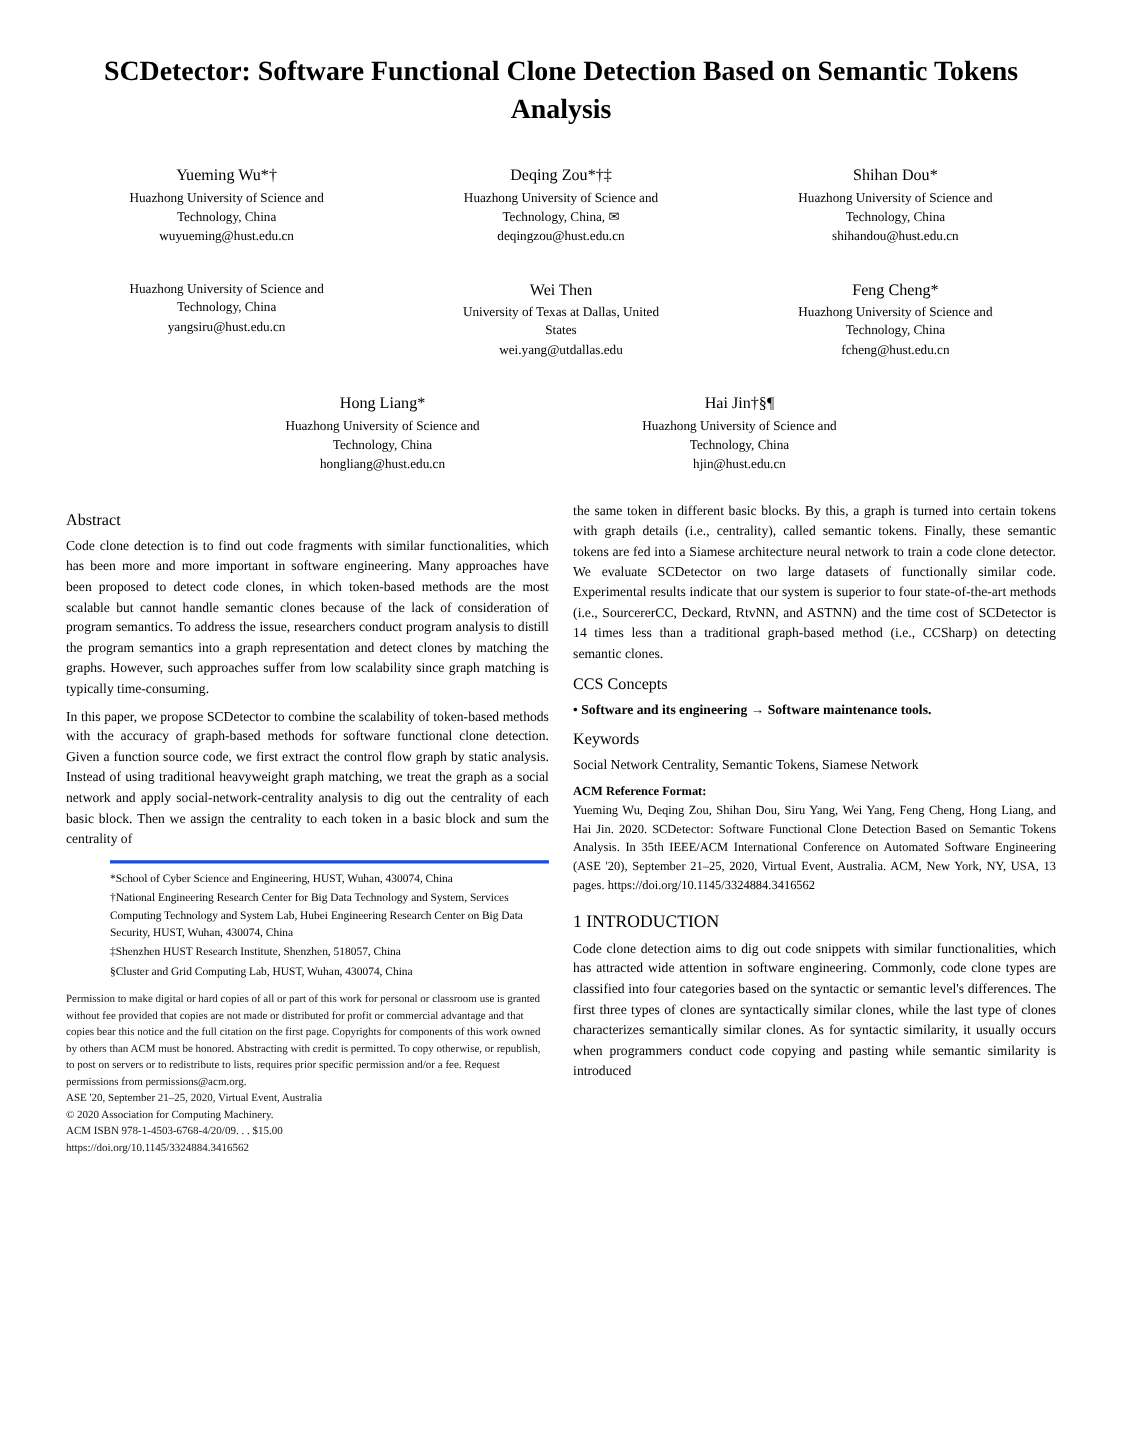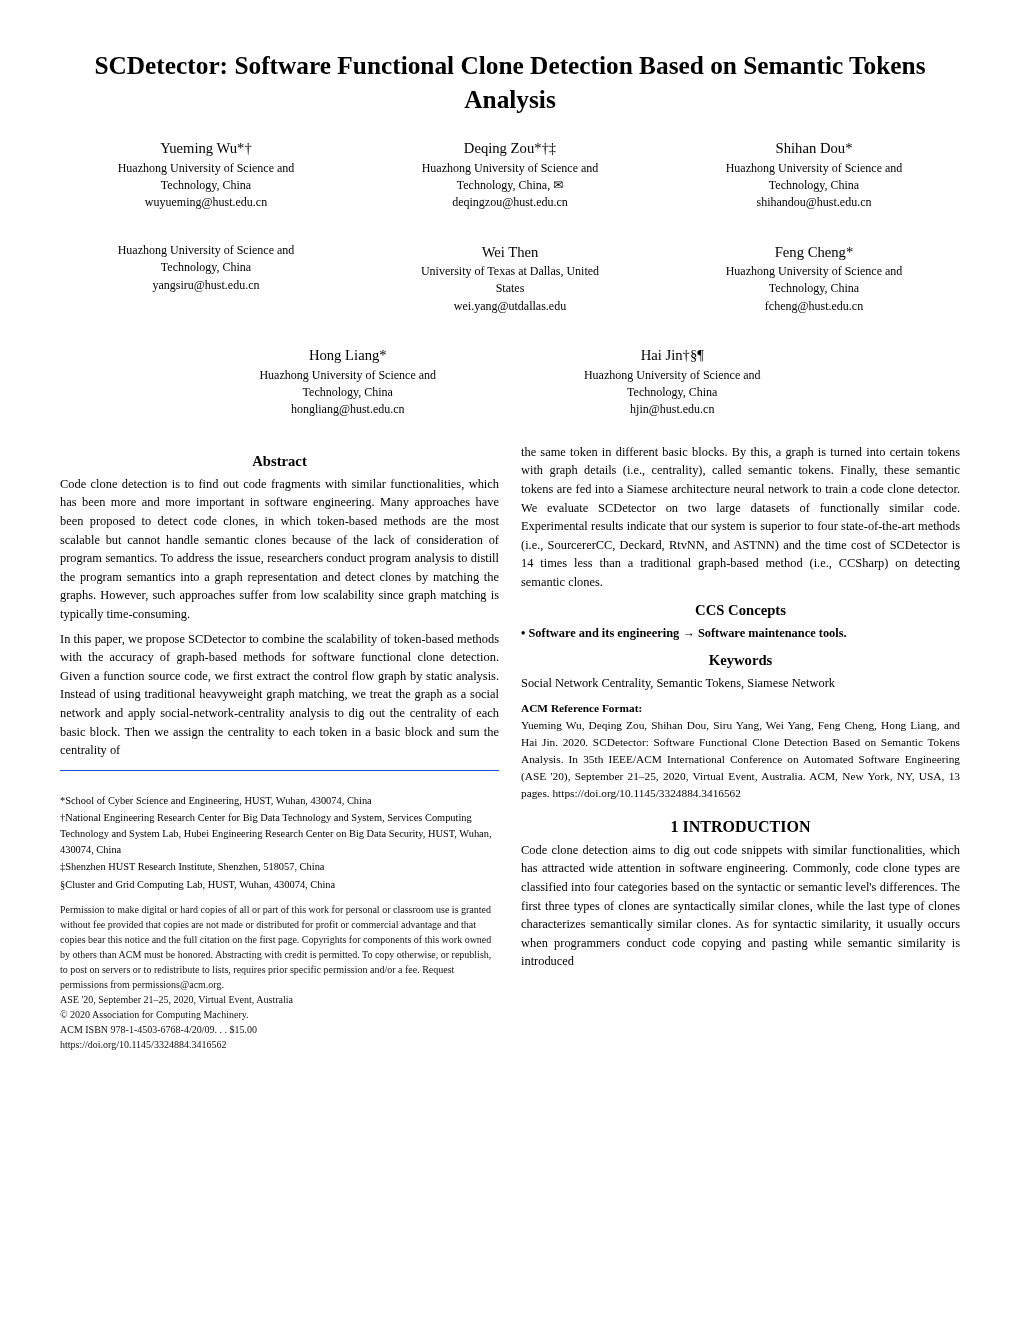--- a/index.html
+++ b/index.html
@@ -9,21 +9,21 @@
       font-size: 9.5pt;
       color: #000;
       width: 1020px;
       min-height: 1320px;
       padding: 48px 60px 48px 60px;
     }
     .page-title {
       text-align: center;
       font-size: 19pt;
       font-weight: bold;
-      margin-bottom: 16px;
+      margin-bottom: 28px;
       line-height: 1.35;
     }
     .authors-grid {
       display: grid;
       grid-template-columns: 1fr 1fr 1fr;
       gap: 12px;
       margin-bottom: 18px;
     }
     .author-cell {
       text-align: center;
@@ -48,36 +48,36 @@
     .two-col-layout {
       display: grid;
       grid-template-columns: 1fr 1fr;
       gap: 22px;
       margin-top: 10px;
     }
     .col-left {}
     .col-right {}
     .section-heading {
       font-size: 11pt;
-      font-weight: bold;
+      font-weight: normal;
       margin: 10px 0 5px 0;
-      text-align: center;
     }
     p {
       text-align: justify;
       line-height: 1.5;
       margin-bottom: 6px;
       font-size: 9.3pt;
     }
     .footnotes-area {
       margin-top: 10px;
-      border-top: 1px solid #1d4ed8;
-      padding-top: 22px;
+      border-top: 3px solid #1d4ed8;
+      padding-top: 7px;
       font-size: 7.8pt;
       line-height: 1.5;
+      margin-left: 40px;
     }
     .footnote-line {
       margin-bottom: 2px;
     }
     .permissions-area {
       margin-top: 10px;
       font-size: 7.5pt;
       line-height: 1.5;
       color: #111;
     }

